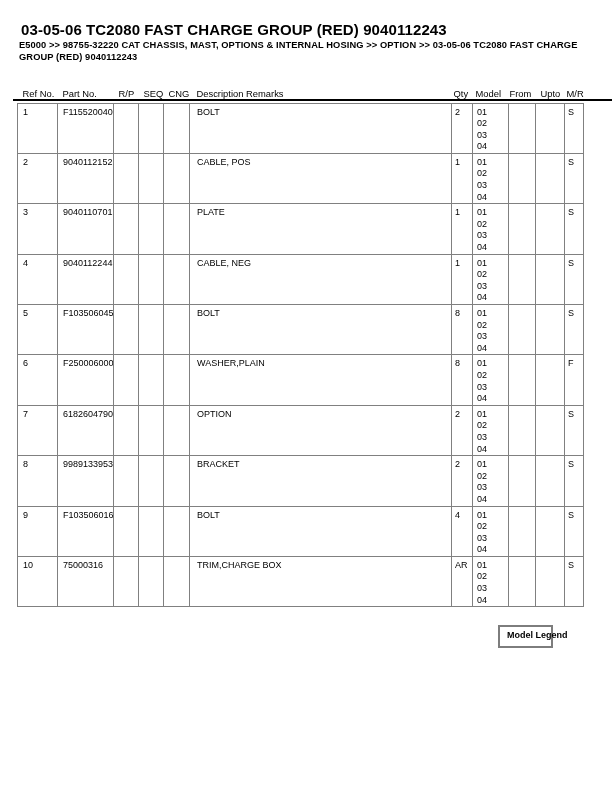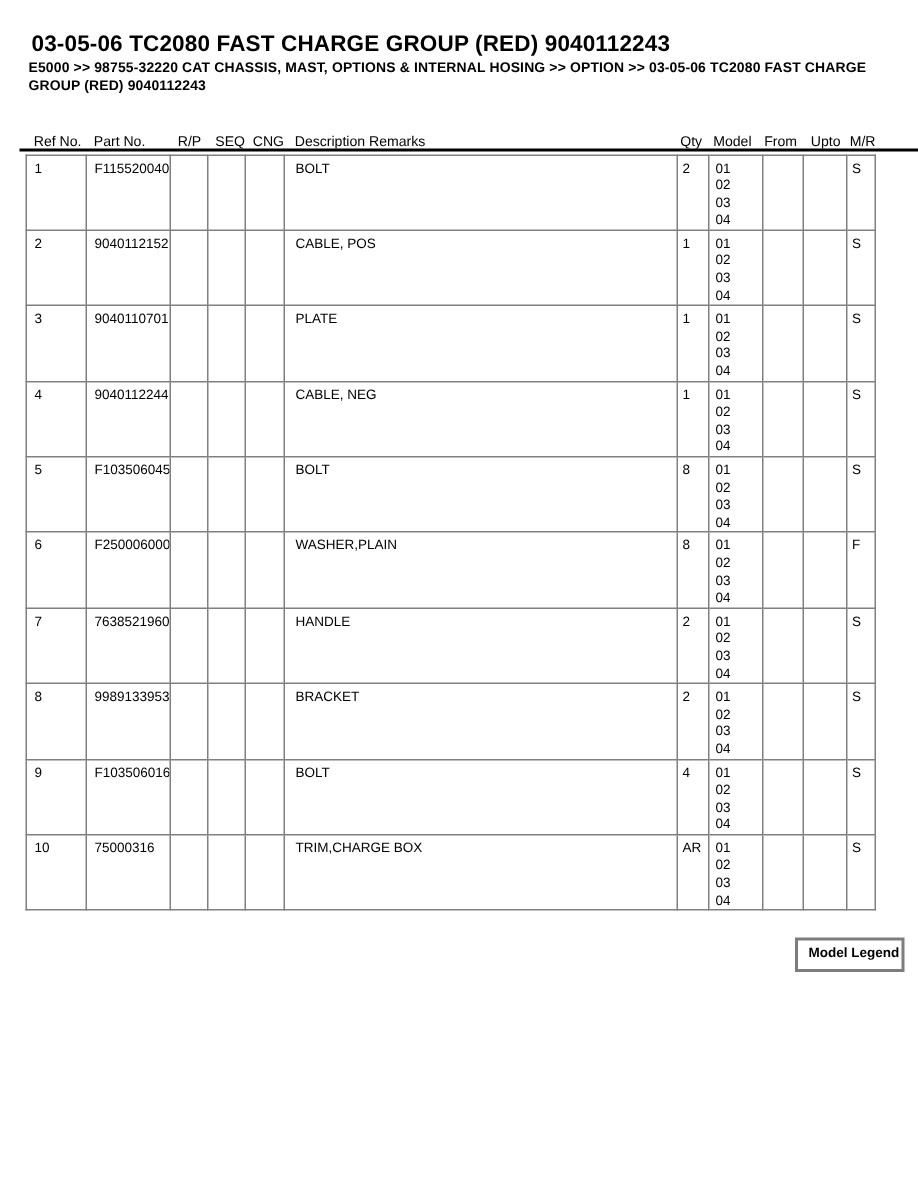--- a/index.html
+++ b/index.html
@@ -45,24 +45,23 @@
     font-size:9px; line-height:11.6px;
     padding:3px 1px 0 5px;
     overflow:hidden; white-space:nowrap;
   }
   tbody tr { height:46.7px; }
   td.c-description { padding-left:7px; }
   td.c-qty  { padding-left:3px; }
   td.c-models { padding-left:4px; }
   td.c-mr   { padding-left:3px; }
   .legend-box {
-    position:absolute; left:498px; top:625px; width:73px;
+    position:absolute; left:498px; top:625px; width:55px;
     border:2px solid #7d7d7d; background:#ffffff;
     padding:3px 3px 3px 7px;
-    margin-left:32px;
   }
   .legend-title { font-size:9px; font-weight:bold; line-height:11px; margin-bottom:2px; white-space:nowrap; }
   .legend-items div { font-size:9px; line-height:11.3px; white-space:nowrap; }
 </style>
 </head>
 <body>
 
 <div class="page-title">03-05-06 TC2080 FAST CHARGE GROUP (RED) 9040112243</div>
 
 <div class="breadcrumb">E5000 &gt;&gt; 98755-32220 CAT CHASSIS, MAST, OPTIONS &amp; INTERNAL HOSING &gt;&gt; OPTION &gt;&gt; 03-05-06 TC2080 FAST CHARGE GROUP (RED) 9040112243</div>
@@ -214,26 +213,26 @@
           <div>02</div>
           <div>03</div>
           <div>04</div>
         </td>
         <td class="c-from"></td>
         <td class="c-upto"></td>
         <td class="c-mr">F</td>
       </tr>
       <tr>
         <td class="c-ref_no">7</td>
-        <td class="c-part_no">7638521960</td>
-        <td class="c-rp"></td>
-        <td class="c-seq"></td>
-        <td class="c-cng"></td>
-        <td class="c-description">
-          <div>HANDLE</div>
+        <td class="c-part_no">6182604790</td>
+        <td class="c-rp"></td>
+        <td class="c-seq"></td>
+        <td class="c-cng"></td>
+        <td class="c-description">
+          <div>OPTION</div>
         </td>
         <td class="c-qty">2</td>
         <td class="c-models">
           <div>01</div>
           <div>02</div>
           <div>03</div>
           <div>04</div>
         </td>
         <td class="c-from"></td>
         <td class="c-upto"></td>

